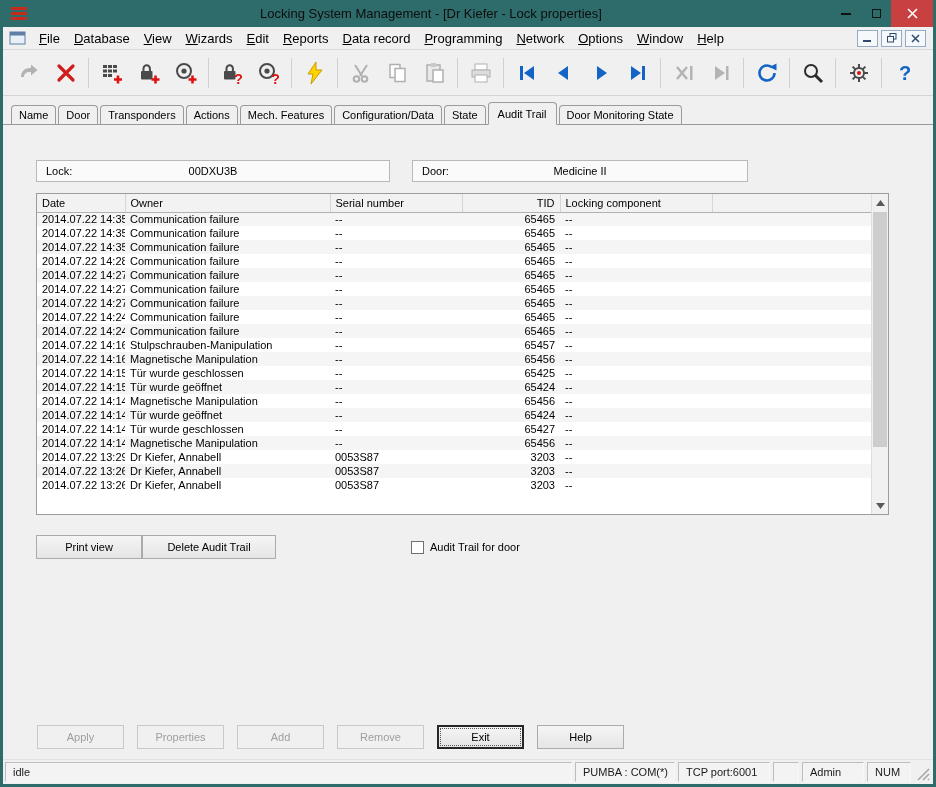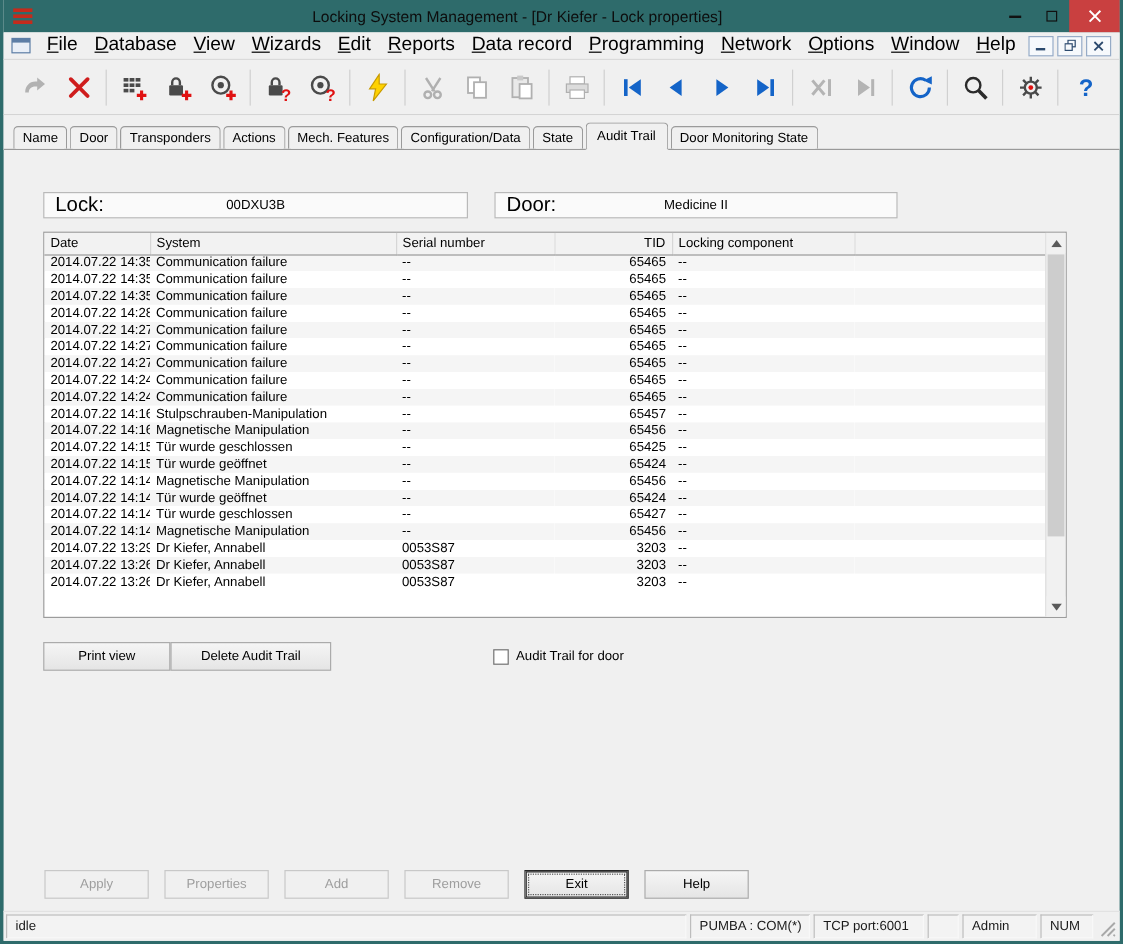--- a/index.html
+++ b/index.html
@@ -14,42 +14,42 @@
   .hamburger span{display:block;width:16px;height:3px;background:#c42b1c}
   .title{flex:1;text-align:center;font-size:13px;color:#0d0d0d}
   .winbtn{width:30px;height:27px;display:flex;align-items:center;justify-content:center;cursor:default}
   .winbtn .minbar{width:10px;height:2px;background:#111}
   .winbtn .maxbox{width:9px;height:9px;border:1.5px solid #111}
   .winbtn.close{width:42px;background:#c94040}
 
   
   .menubar{height:23px;background:#f0f0f0;display:flex;align-items:center;border-bottom:1px solid #dadada;padding:0 4px;flex:0 0 auto}
   .mdi-sysicon{width:18px;height:15px;margin:0 5px 0 2px}
-  .menu-item{font-size:16px;padding:3px 7px;color:#000;cursor:default;white-space:nowrap}
+  .menu-item{font-size:13px;padding:3px 7px;color:#000;cursor:default;white-space:nowrap}
   .menu-item u{text-decoration:underline}
   .mdi-controls{margin-left:auto;display:flex;gap:3px;padding-right:3px}
   .mdi-btn{width:21px;height:17px;border:1px solid #96abc6;background:#f6f9fc;display:flex;align-items:center;justify-content:center}
 
   
   .toolbar{height:46px;background:#f0f0f0;border-bottom:1px solid #d4d4d4;display:flex;align-items:center;padding:0 7px;flex:0 0 auto}
   .tb-btn{width:37px;height:38px;display:flex;align-items:center;justify-content:center;border-radius:2px}
   .tb-btn .icon{display:flex}
   .tb-sep{width:1px;height:30px;background:#d0d0d0;margin:0 4px;flex:0 0 auto}
 
   
   .tabstrip{display:flex;align-items:flex-end;padding:6px 8px 0;border-bottom:1px solid #999;background:#f0f0f0;flex:0 0 auto}
   .tab{font-size:11px;padding:3px 7px 3px;border:1px solid #9b9b9b;border-bottom:none;border-radius:4px 4px 0 0;
        margin-right:2px;background:#f0f0f0;color:#000;white-space:nowrap;cursor:default}
   .tab.active{padding:5px 9px 4px;margin-bottom:-1px;position:relative;z-index:2;background:#f0f0f0;border-bottom:1px solid #f0f0f0}
 
   
   .content{flex:1;display:flex;flex-direction:column;overflow:hidden}
   .fields{display:flex;margin:35px 0 0 33px}
   .fieldbox{position:relative;height:22px;border:1px solid #b9b9b9;background:#fafafa;display:flex;align-items:center}
-  .fieldbox .lbl{position:absolute;left:9px;font-size:17px;color:#000}
+  .fieldbox .lbl{position:absolute;left:9px;font-size:11px;color:#000}
   .fieldbox .val{width:100%;text-align:center;font-size:11px;color:#000}
   .fieldbox.lock{width:354px}
   .fieldbox.door{width:336px;margin-left:22px}
 
   
   .tablewrap{position:relative;margin:11px 0 0 33px;width:853px;height:322px;border:1px solid #9c9c9c;background:#fff;overflow:hidden}
   table{border-collapse:collapse;table-layout:fixed;width:835px;font-size:11px}
   thead th{height:18px;background:#f2f2f2;border-right:1px solid #d6d6d6;border-bottom:1px solid #b2b2b2;
     font-weight:normal;text-align:left;padding:0 5px;overflow:hidden;white-space:nowrap;color:#000}
   tbody td{height:14px;padding:0 5px;white-space:nowrap;overflow:hidden;color:#000}
@@ -383,21 +383,21 @@
           <col style="width:88px">
             <col style="width:205px">
             <col style="width:132px">
           <col style="width:98px">
             <col style="width:152px">
             <col style="width:160px">
         </colgroup>
         <thead>
             <tr>
               <th>Date</th>
-              <th>System</th>
+              <th>Owner</th>
               <th>Serial number</th>
               <th class="num">TID</th>
               <th>Locking component</th>
               <th></th>
             </tr>
           </thead>
         <tbody>
             <tr>
               <td>2014.07.22 14:35</td>
               <td>Communication failure</td>

